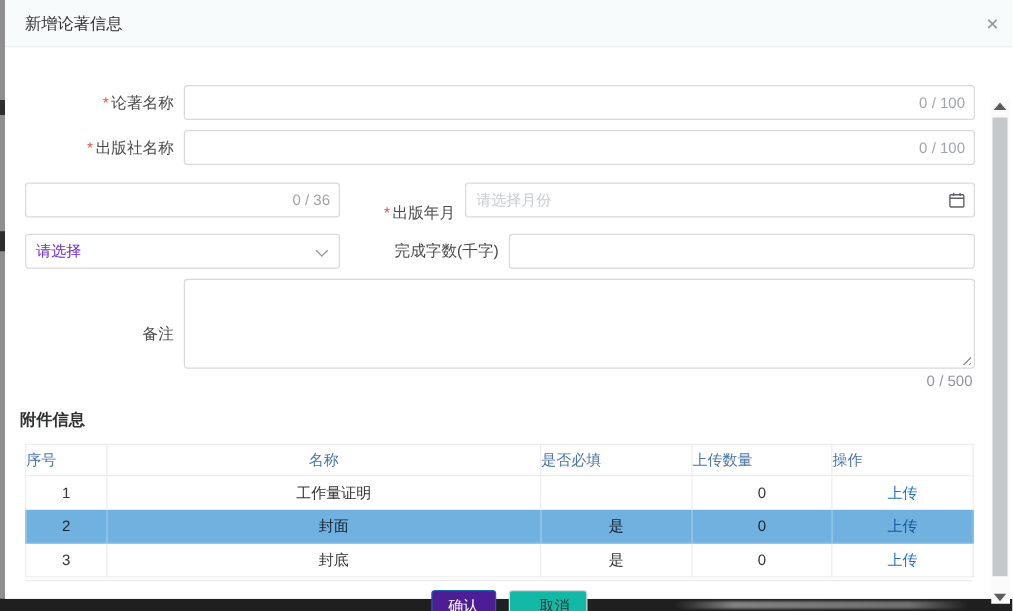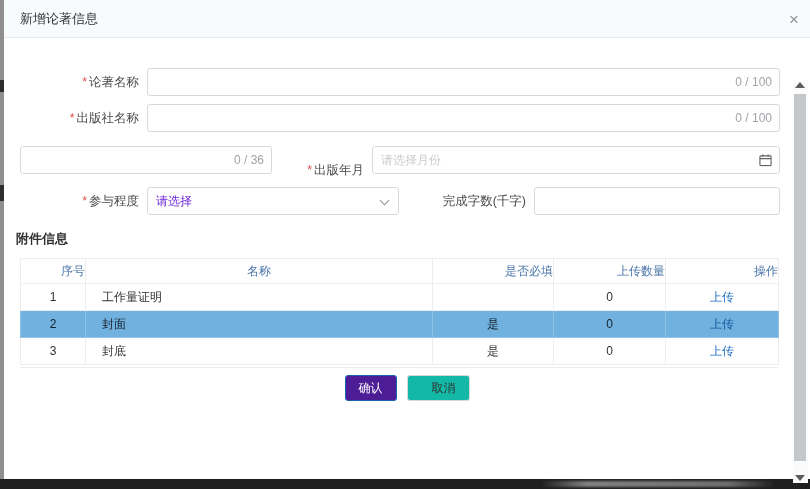--- a/index.html
+++ b/index.html
@@ -53,23 +53,23 @@
     padding:6px 8px; font-size:12px; outline:none; resize:none; font-family:inherit; }
   .resize-handle { position:absolute; right:3px; bottom:3px; width:9px; height:9px;
     background:repeating-linear-gradient(135deg, transparent 0 2px, #9a9a9a 2px 3px);
     clip-path:polygon(100% 0, 100% 100%, 0 100%); pointer-events:none; }
   .counter-below { text-align:right; font-size:12px; color:#909399; margin-top:3px; padding-right:2px; }
 
   .section-title { font-size:13px; font-weight:bold; color:#303133; margin:15px 0 10px 12px; }
 
   .att-table { border-collapse:collapse; margin-left:16px; width:758px; table-layout:fixed; }
   .att-table th, .att-table td { border:1px solid #ededed; font-weight:normal; }
-  .att-table th { height:25px; color:#4a74a8; font-size:12px; text-align:right; background:#fff; }
+  .att-table th { height:25px; color:#4a74a8; font-size:12px; text-align:left; background:#fff; }
   .att-table td { height:27px; font-size:12px; color:#333; text-align:center; background:#fff; }
-  .att-table th.c-name, .att-table td.c-name { text-align:left; padding-left:16px; }
+  .att-table th.c-name, .att-table td.c-name { text-align:center; padding-left:16px; }
   .att-table th.c-name { text-align:center; padding-left:0; }
   .col-no { width:65px; } .col-name { width:347px; } .col-req { width:121px; }
   .col-cnt { width:112px; } .col-op { width:113px; }
   .upload-link { color:#1f6fc4; cursor:pointer; }
   tr.sel-row td { background:#70b1e0; border-color:#8ec4e8; color:#15202b; }
   tr.sel-row td .upload-link { color:#14589c; }
   .table-after { height:3px; border-bottom:1px solid #ededed; margin-left:16px; width:758px; }
 
   .footer-btns { display:flex; justify-content:center; gap:10px; margin-top:7px; }
   .btn { height:26px; padding:0 13px; font-size:12px; border-radius:3px; cursor:pointer; font-family:inherit; }
@@ -137,35 +137,44 @@
           <svg class="icon-cal" viewBox="0 0 14 14">
             <rect x="1" y="2.5" width="12" height="10.5" rx="1" fill="none" stroke="#606266" stroke-width="1.2"></rect>
             <line x1="1" y1="5.5" x2="13" y2="5.5" stroke="#606266" stroke-width="1.2"></line>
             <line x1="4.2" y1="1" x2="4.2" y2="3.5" stroke="#606266" stroke-width="1.2"></line>
             <line x1="9.8" y1="1" x2="9.8" y2="3.5" stroke="#606266" stroke-width="1.2"></line>
           </svg>
         </div>
       </div>
 
       <div class="row">
-        <div class="lbl">
-          <span class="req">*</span><span>参与程度</span>
-        </div>
         <div class="select-box">
           <span class="select-placeholder">请选择</span>
           <span class="chevron"></span>
         </div>
         <div class="lbl3">
           <span>完成字数(千字)</span>
         </div>
         <div class="input-wrap">
           <input class="txt" type="text" value="" style="">
         </div>
       </div>
 
+      <div class="row">
+        <div class="lbl">
+          <span>备注</span>
+        </div>
+        <div class="ta-col">
+          <div class="ta-wrap">
+            <textarea class="txt-area" style=""></textarea>
+            <span class="resize-handle"></span>
+          </div>
+          <div class="counter-below">0 / 500</div>
+        </div>
+      </div>
     </div>
 
     <div class="section-title">附件信息</div>
 
     <table class="att-table">
       <colgroup>
         <col class="col-no">
           <col class="col-name">
           <col class="col-req">
           <col class="col-cnt">

